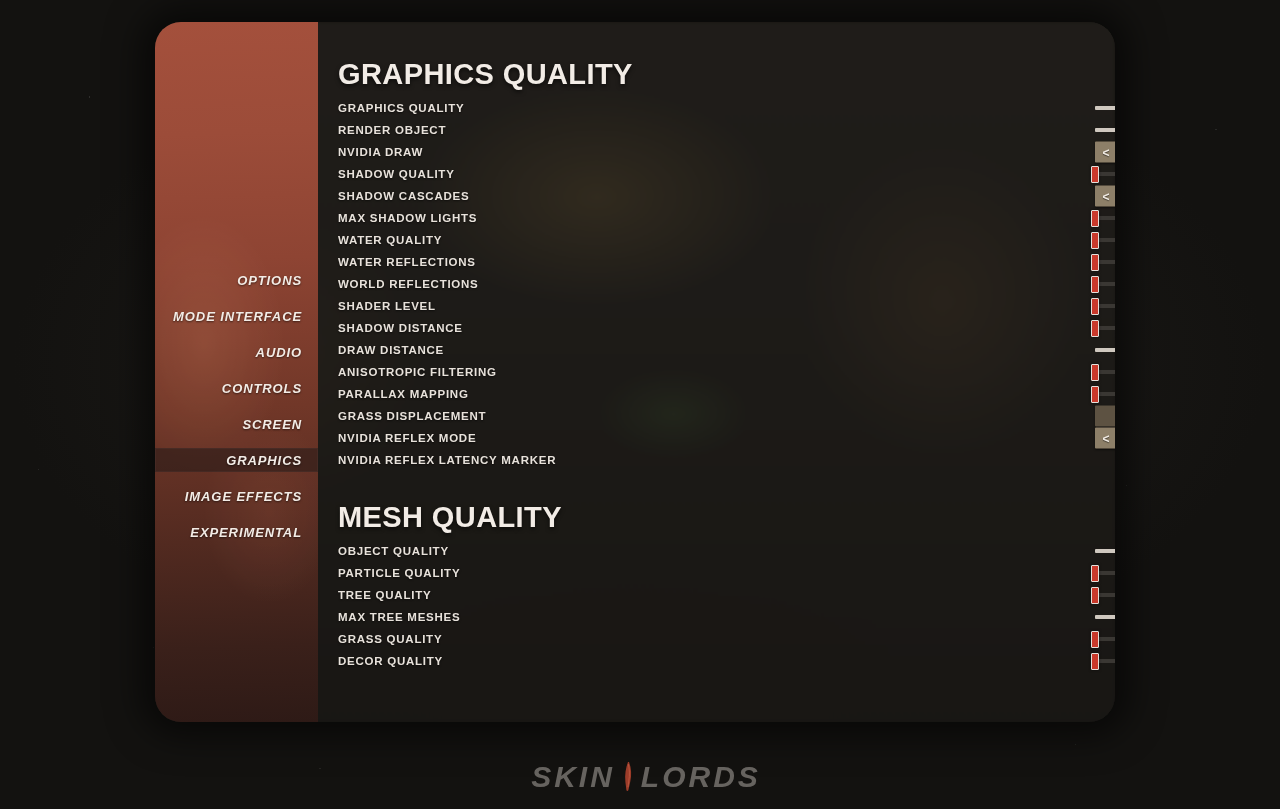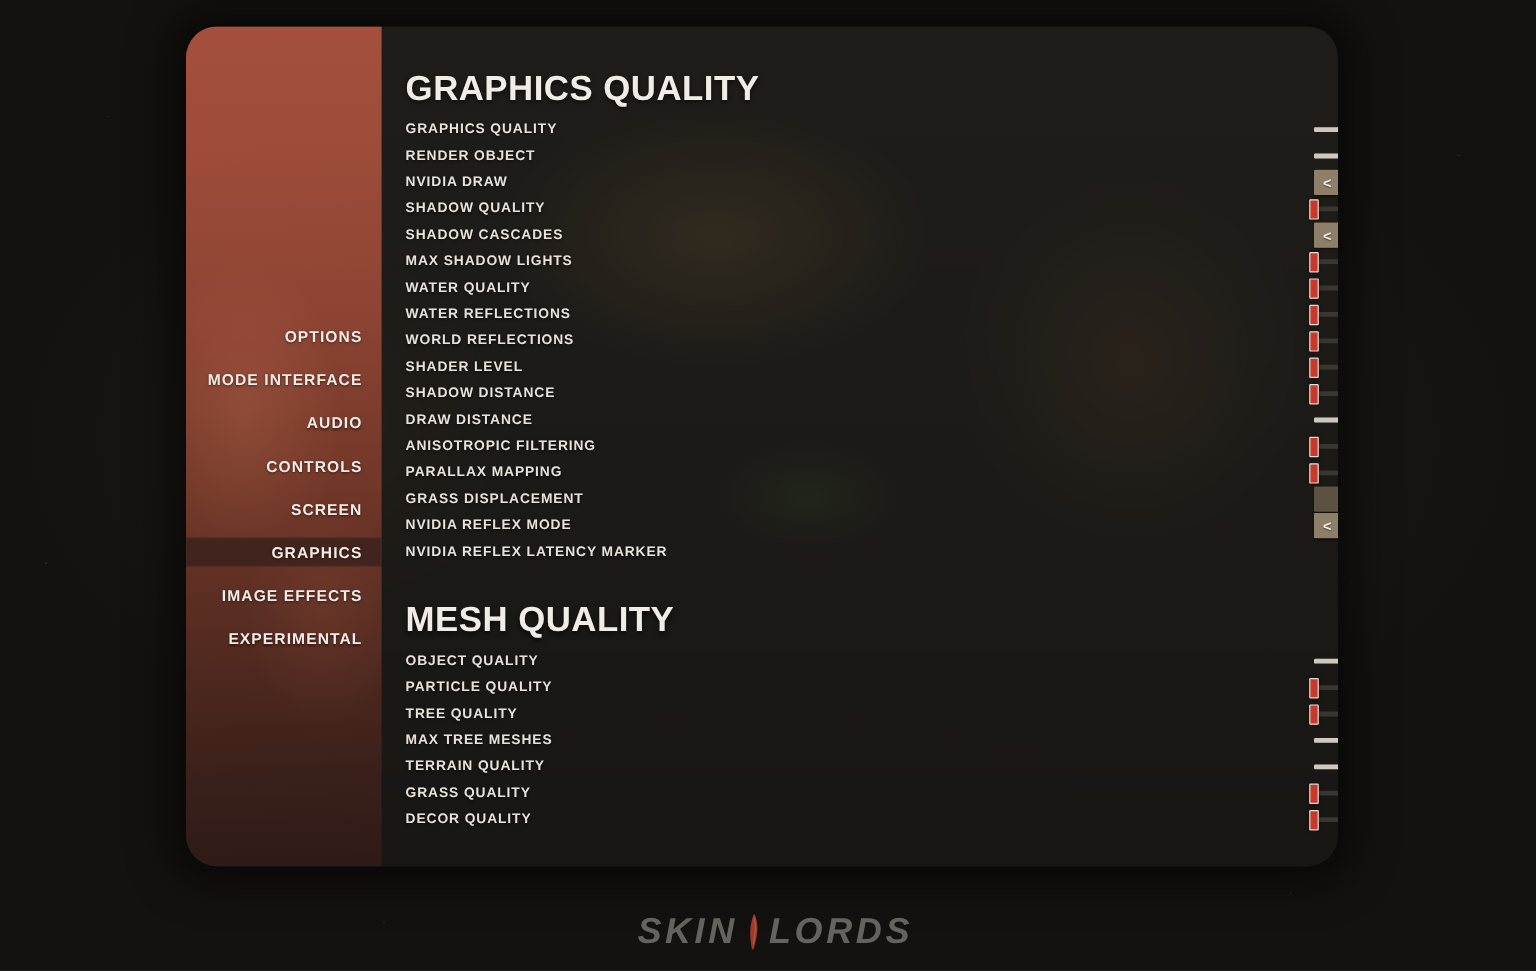--- a/index.html
+++ b/index.html
@@ -95,20 +95,21 @@
       radial-gradient(ellipse 70% 26% at 30% 46%, rgba(215,120,80,.22), transparent 70%),
       radial-gradient(ellipse 55% 18% at 70% 70%, rgba(120,55,40,.25), transparent 72%);
     mix-blend-mode: screen;
     opacity: .7;
   }
   #nav {
     position: absolute;
     left: 0;
     top: 246px;
     width: 163px;
+    font-style: italic;
   }
   .nav-item {
     height: 24px;
     display: flex;
     align-items: center;
     justify-content: flex-end;
     padding-right: 16px;
     color: #f3ece6;
     font-size: 13px;
     font-weight: bold;
@@ -498,29 +499,20 @@
               <div class="knob" style="left: 0%;"></div>
             </div>
           </div>
         </div>
         <div class="row">
           <div class="row-label">MAX TREE MESHES</div>
           <div class="control">
             <div class="slider">
               <div class="track"></div>
               <div class="fill" style="width: 44%;"></div>
-            </div>
-          </div>
-        </div>
-        <div class="row">
-          <div class="row-label">TERRAIN QUALITY</div>
-          <div class="control">
-            <div class="slider">
-              <div class="track"></div>
-              <div class="fill" style="width: 49%;"></div>
             </div>
           </div>
         </div>
         <div class="row">
           <div class="row-label">GRASS QUALITY</div>
           <div class="control">
             <div class="slider">
               <div class="track"></div>
               <div class="fill" style="width: 0%;"></div>
               <div class="knob" style="left: 0%;"></div>

